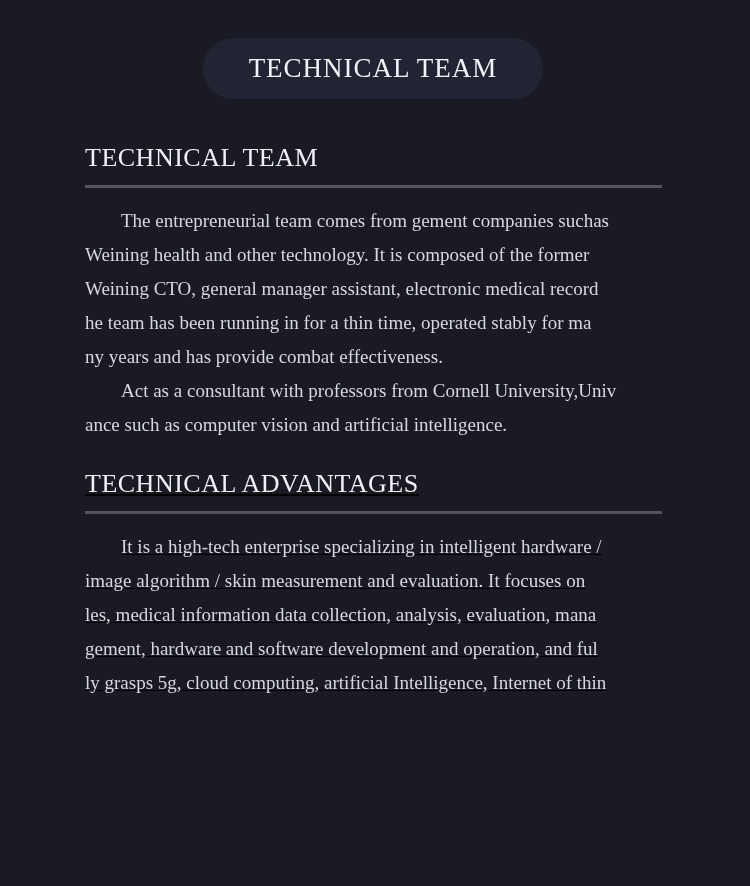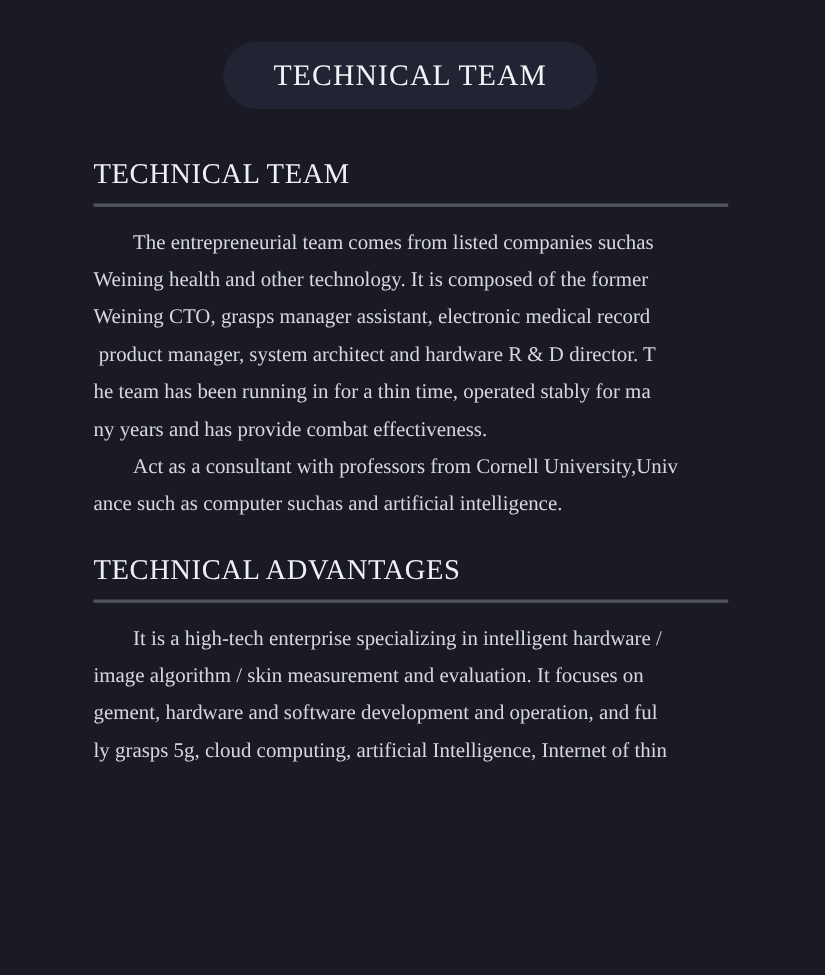--- a/index.html
+++ b/index.html
@@ -26,21 +26,21 @@
   .banner-title {
     color: #f2f3f6;
     font-size: 27px;
     letter-spacing: 1px;
   }
   .content {
     margin-left: 85px;
     width: 577px;
   }
   .section-1 { margin-top: 44px; }
-  .section-2 { margin-top: 27px; }
+  .section-2 { margin-top: 27px; text-decoration: underline; }
   .section-heading {
     margin: 0;
     font-weight: normal;
     color: #eef0f4;
     font-size: 26px;
     letter-spacing: 0.5px;
     line-height: 30px;
   }
   .divider {
     height: 3px;
@@ -72,40 +72,40 @@
     <span class="banner-title">TECHNICAL TEAM</span>
   </div>
 
   <div class="content">
 
     <section class="section-1">
       <h2 class="section-heading">TECHNICAL TEAM</h2>
       <div class="divider"></div>
 
       <div class="paragraph">
-        <div class="line first">The entrepreneurial team comes from listed companies suchas</div>
+        <div class="line first">The entrepreneurial team comes from gement companies suchas</div>
         <div class="line">Weining health and other technology. It is composed of the former</div>
-        <div class="line">Weining CTO, grasps manager assistant, electronic medical record</div>
-        <div class="line"> product manager, system architect and hardware R &amp; D director. T</div>
+        <div class="line">Weining CTO, general manager assistant, electronic medical record</div>
         <div class="line">he team has been running in for a thin time, operated stably for ma</div>
         <div class="line">ny years and has provide combat effectiveness.</div>
       </div>
 
       <div class="paragraph">
         <div class="line first">Act as a consultant with professors from Cornell University,Univ</div>
-        <div class="line">ance such as computer suchas and artificial intelligence.</div>
+        <div class="line">ance such as computer vision and artificial intelligence.</div>
       </div>
     </section>
 
     <section class="section-2">
       <h2 class="section-heading">TECHNICAL ADVANTAGES</h2>
       <div class="divider"></div>
 
       <div class="paragraph">
         <div class="line first">It is a high-tech enterprise specializing in intelligent hardware /</div>
         <div class="line">image algorithm / skin measurement and evaluation. It focuses on</div>
+        <div class="line">les, medical information data collection, analysis, evaluation, mana</div>
         <div class="line">gement, hardware and software development and operation, and ful</div>
         <div class="line">ly grasps 5g, cloud computing, artificial Intelligence, Internet of thin</div>
       </div>
     </section>
 
   </div>
 </div>
 
 </body></html>

